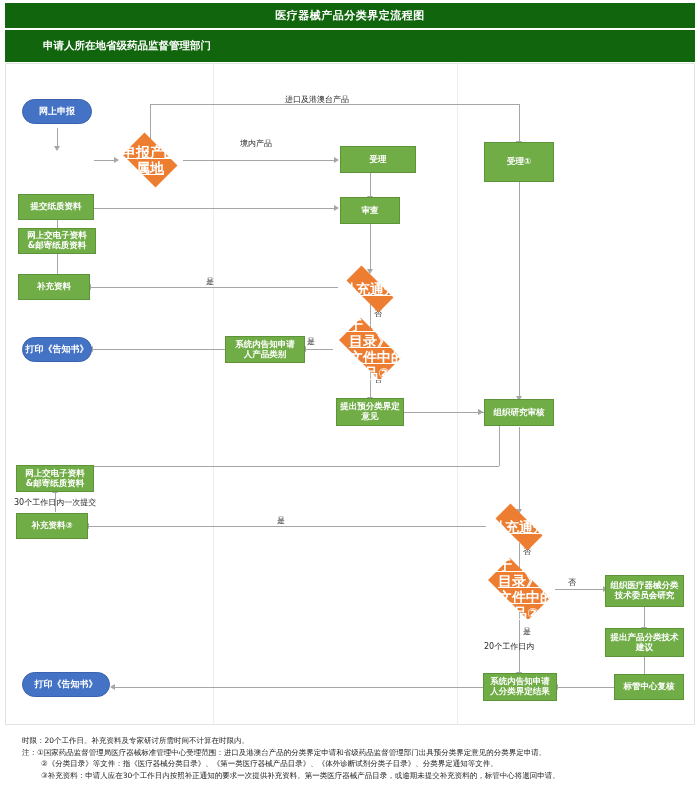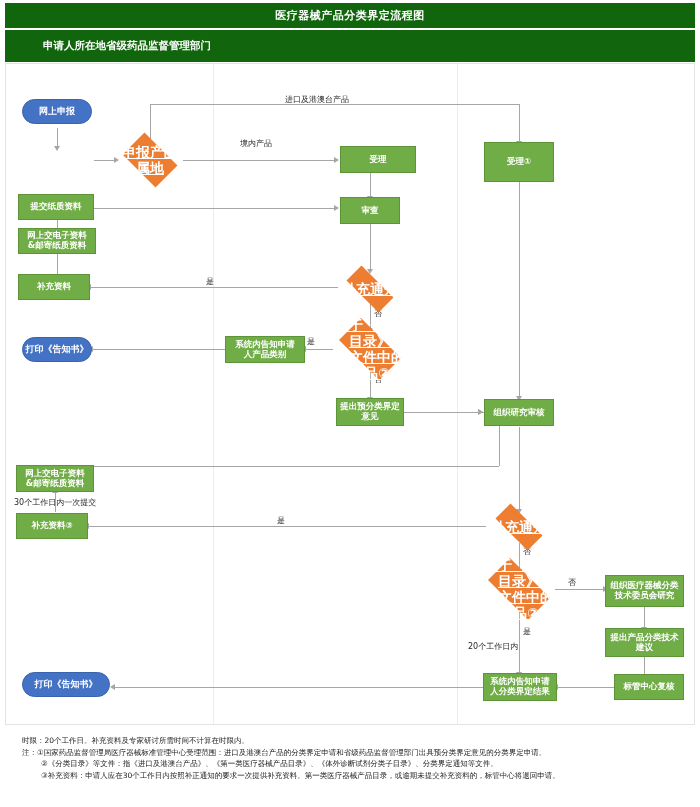--- a/index.html
+++ b/index.html
@@ -147,21 +147,21 @@
 
   <div class="ln lnv" style="left:644px;top:607px;height:21px;"></div>
   <div class="arw arw-d" style="left:640.5px;top:627px;"></div>
 
   <div class="ln lnv" style="left:644px;top:656px;height:19px;"></div>
   <div class="arw arw-d" style="left:640.5px;top:674px;"></div>
 
   <div class="ln lnv" style="left:519px;top:610px;height:63px;"></div>
   <div class="arw arw-d" style="left:515.5px;top:672px;"></div>
   <div class="elbl" style="left:523px;top:626px;">是</div>
-  <div class="elbl" style="left:468px;top:641px;text-align:center;">20个工作日内</div>
+  <div class="elbl" style="left:484px;top:641px;text-align:center;">20个工作日内</div>
 
   <div class="ln lnh" style="left:557px;top:687px;width:57px;"></div>
   <div class="arw arw-l" style="left:553px;top:683.5px;"></div>
 
   <div class="ln lnh" style="left:114px;top:687px;width:369px;"></div>
   <div class="arw arw-l" style="left:110px;top:683.5px;"></div>
 
   <div class="node nterm" style="left:22px;top:99px;width:70px;height:25px;">网上申报</div>
 
   <div class="node nbox" style="left:18px;top:147px;width:76px;height:26px;margin-top:47px;">提交纸质资料</div>
@@ -228,17 +228,17 @@
   <div class="node nbox" style="left:614px;top:674px;width:70px;height:26px;">标管中心复核</div>
 
   <div class="node nbox" style="left:483px;top:673px;width:74px;height:28px;white-space:pre-line;">系统内告知申请
 人分类界定结果</div>
 
   <div class="node nterm" style="left:22px;top:672px;width:88px;height:25px;">打印《告知书》</div>
 
   <div class="notes">
     <div class="ln1">时限：20个工作日。补充资料及专家研讨所需时间不计算在时限内。</div>
     <div class="ln2"><span>注：</span><span>①国家药品监督管理局医疗器械标准管理中心受理范围：进口及港澳台产品的分类界定申请和省级药品监督管理部门出具预分类界定意见的分类界定申请。</span></div>
-    <div class="ind">②《分类目录》等文件：指《进口及港澳台产品》、《第一类医疗器械产品目录》、《体外诊断试剂分类子目录》、分类界定通知等文件。</div>
+    <div class="ind">②《分类目录》等文件：指《医疗器械分类目录》、《第一类医疗器械产品目录》、《体外诊断试剂分类子目录》、分类界定通知等文件。</div>
     <div class="ind">③补充资料：申请人应在30个工作日内按照补正通知的要求一次提供补充资料。第一类医疗器械产品目录，或逾期未提交补充资料的，标管中心将退回申请。</div>
   </div>
 
 </div>
 
 </body></html>

